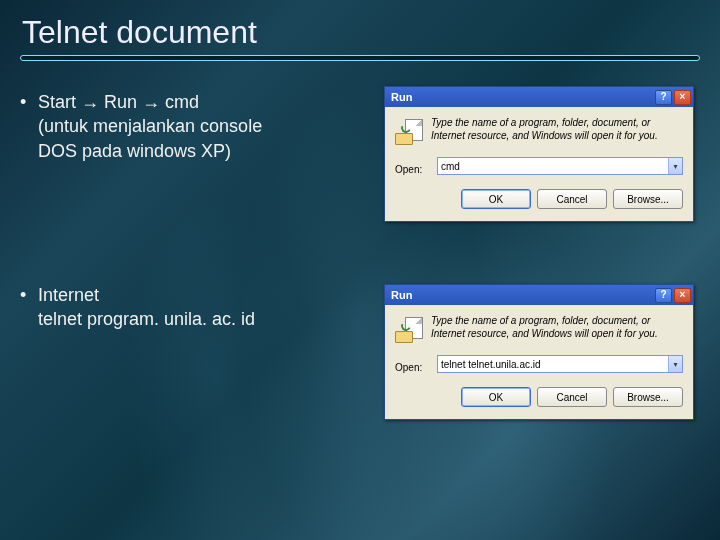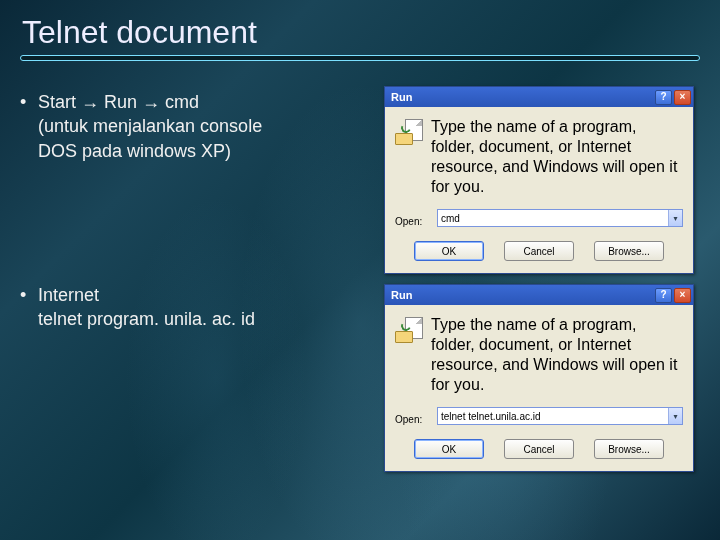--- a/index.html
+++ b/index.html
@@ -120,21 +120,21 @@
   }
   .run-icon .folder{
     position:absolute;left:0;bottom:0;width:18px;height:12px;
     background:#f5d57a;border:1px solid #aa8a30;border-radius:1px;
   }
   .run-icon .arrowico{
     position:absolute;left:6px;top:6px;width:10px;height:10px;
     border:2px solid #3a8a3a;border-radius:50%;border-right-color:transparent;border-top-color:transparent;
     transform:rotate(-20deg);
   }
-  .dlg-desc { font-size: 16px; line-height: 1.25; }
+  .dlg-desc { font-size: 10px; line-height: 1.25; font-style: italic; }
   .dlg-row { display: flex; align-items: flex-end; margin-top: 12px; gap: 8px; }
   .open-label { width: 34px; }
   .run-input {
     flex: 1;
     height: 18px;
     border: 1px solid #7a96df;
     background: #fff;
     padding: 0 3px;
     font-size: 10px;
     font-family: Tahoma, Arial;
@@ -143,21 +143,21 @@
     position: relative;
   }
   .run-input .dd {
     position: absolute; right: 0; top: 0; bottom: 0; width: 14px;
     background: linear-gradient(#dbe6ff,#b9cdfb);
     border-left: 1px solid #9ab0e8;
     display:flex;align-items:center;justify-content:center;
     font-size:8px;color:#345;
   }
   .dlg-buttons {
-    display: flex; justify-content: center; gap: 20px; margin-top: 14px; padding-bottom: 2px;
+    display: flex; justify-content: flex-end; gap: 6px; margin-top: 14px; padding-bottom: 2px;
   }
   .btn {
     width: 70px; height: 20px;
     background: linear-gradient(#fefefe,#e8e6d8);
     border: 1px solid #888;
     border-radius: 3px;
     font-size: 10px;
     display:flex;align-items:center;justify-content:center;
     font-family: Tahoma, Arial;
   }

